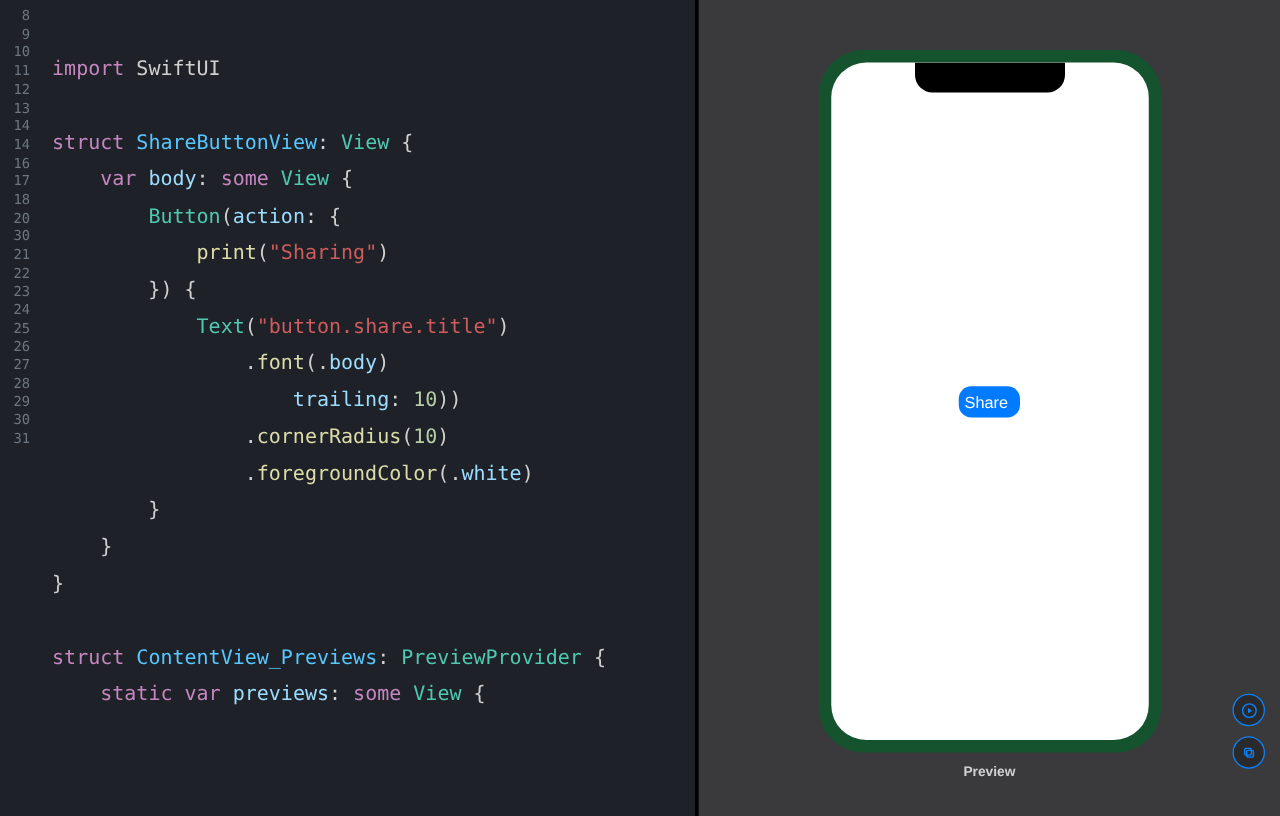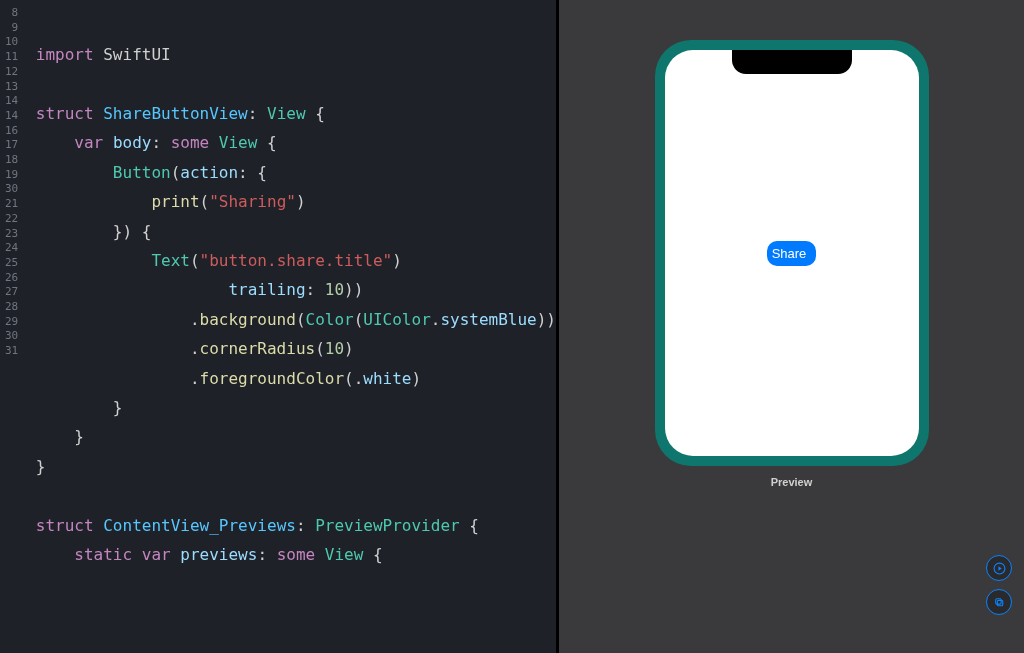--- a/index.html
+++ b/index.html
@@ -59,22 +59,22 @@
       background: #3a3a3c;
       position: relative;
       display: flex;
       flex-direction: column;
       align-items: center;
       justify-content: flex-start;
       padding-top: 40px;
     }
     .device {
       width: 274px;
-      height: 426px;
-      background: #0f766e;
+      height: 562px;
+      background: #14532d;
       border-radius: 36px;
       padding: 10px;
       position: relative;
     }
     .screen {
       width: 100%;
       height: 100%;
       background: #ffffff;
       border-radius: 28px;
       position: relative;
@@ -146,21 +146,21 @@
       <div>10</div>
       <div>11</div>
       <div>12</div>
       <div>13</div>
       <div>14</div>
       <div>14</div>
       <div>16</div>
       <div>17</div>
       <div>18</div>
       <div></div>
-      <div>19</div>
+      <div>20</div>
       <div>30</div>
       <div>21</div>
       <div>22</div>
       <div>23</div>
       <div>24</div>
       <div>25</div>
       <div>26</div>
       <div>27</div>
       <div>28</div>
       <div>29</div>
@@ -170,22 +170,22 @@
   <div class="code">
 <div> </div>
 <div> <span class="kw-pink">import</span> <span class="plain">SwiftUI</span></div>
 <div> </div>
 <div> <span class="kw-pink">struct</span> <span class="kw-blue">ShareButtonView</span>: <span class="type">View</span> {</div>
 <div>     <span class="kw-pink">var</span> <span class="ident">body</span>: <span class="kw-pink">some</span> <span class="type">View</span> {</div>
 <div>         <span class="type">Button</span>(<span class="ident">action</span>: {</div>
 <div>             <span class="func">print</span>(<span class="str">"Sharing"</span>)</div>
 <div>         }) {</div>
 <div>             <span class="type">Text</span>(<span class="str">"button.share.title"</span>)</div>
+<div>                 .<span class="func">font</span>(.<span class="prop">body</span>)</div>
 <div>                     <span class="ident">trailing</span>: <span class="num">10</span>))</div>
-<div>                 .<span class="func">background</span>(<span class="type">Color</span>(<span class="type">UIColor</span>.<span class="prop">systemBlue</span>))</div>
 <div>                 .<span class="func">cornerRadius</span>(<span class="num">10</span>)</div>
 <div>                 .<span class="func">foregroundColor</span>(.<span class="prop">white</span>)</div>
 <div>         }</div>
 <div>     }</div>
 <div> }</div>
 <div> </div>
 <div> <span class="kw-pink">struct</span> <span class="kw-blue">ContentView_Previews</span>: <span class="type">PreviewProvider</span> {</div>
 <div>     <span class="kw-pink">static</span> <span class="kw-pink">var</span> <span class="ident">previews</span>: <span class="kw-pink">some</span> <span class="type">View</span> {</div>
 
 

